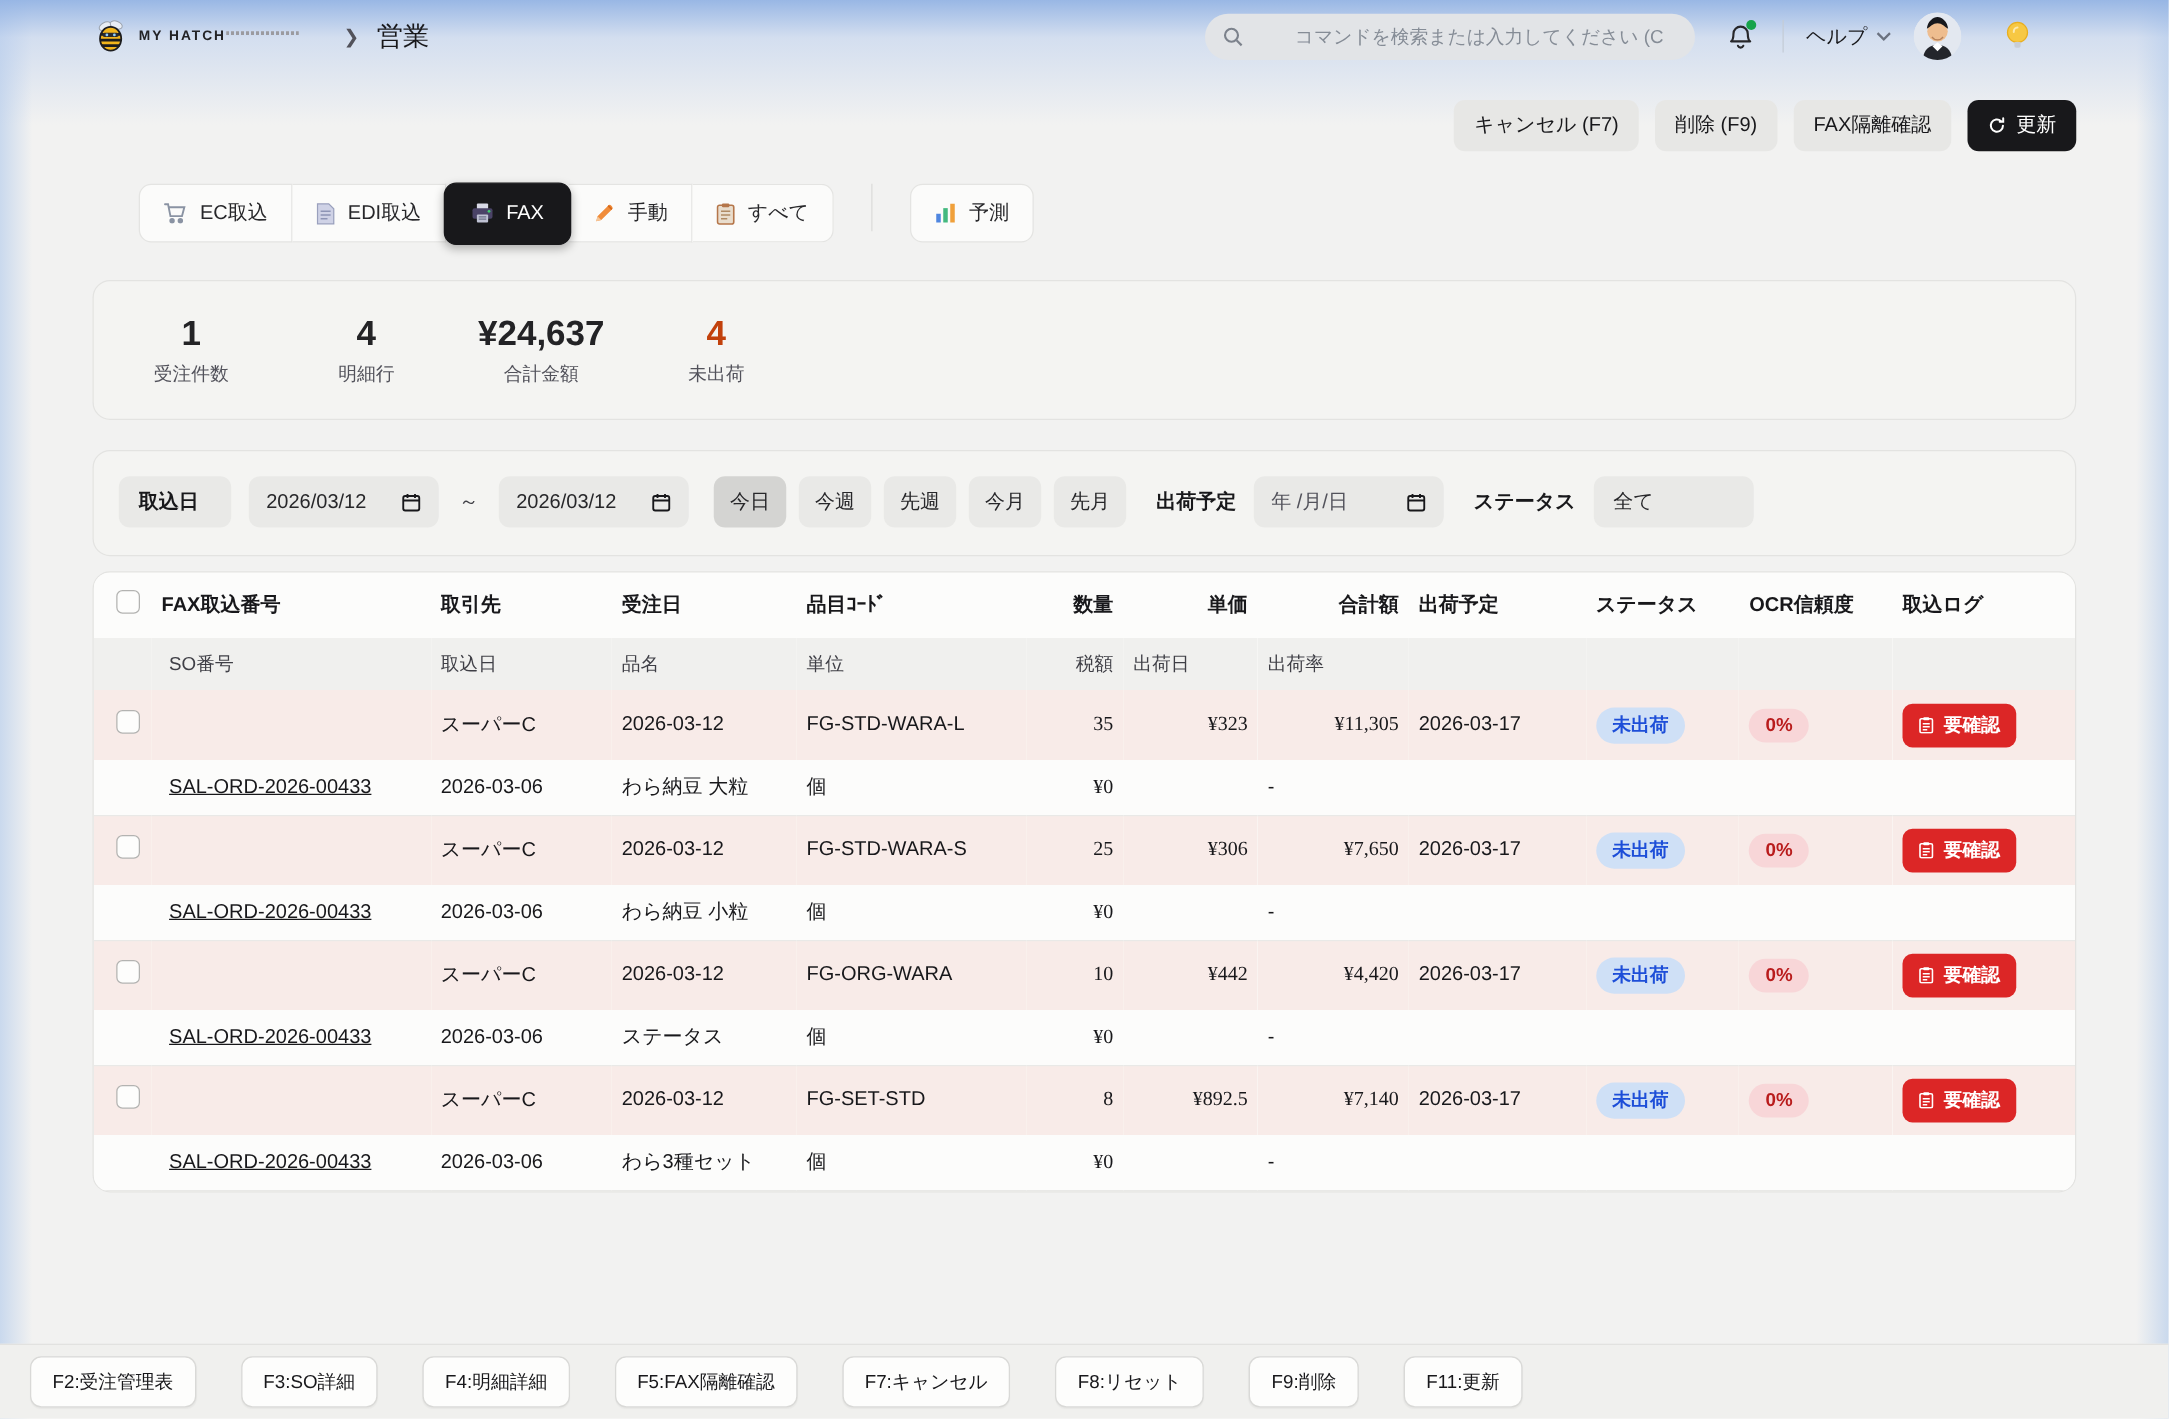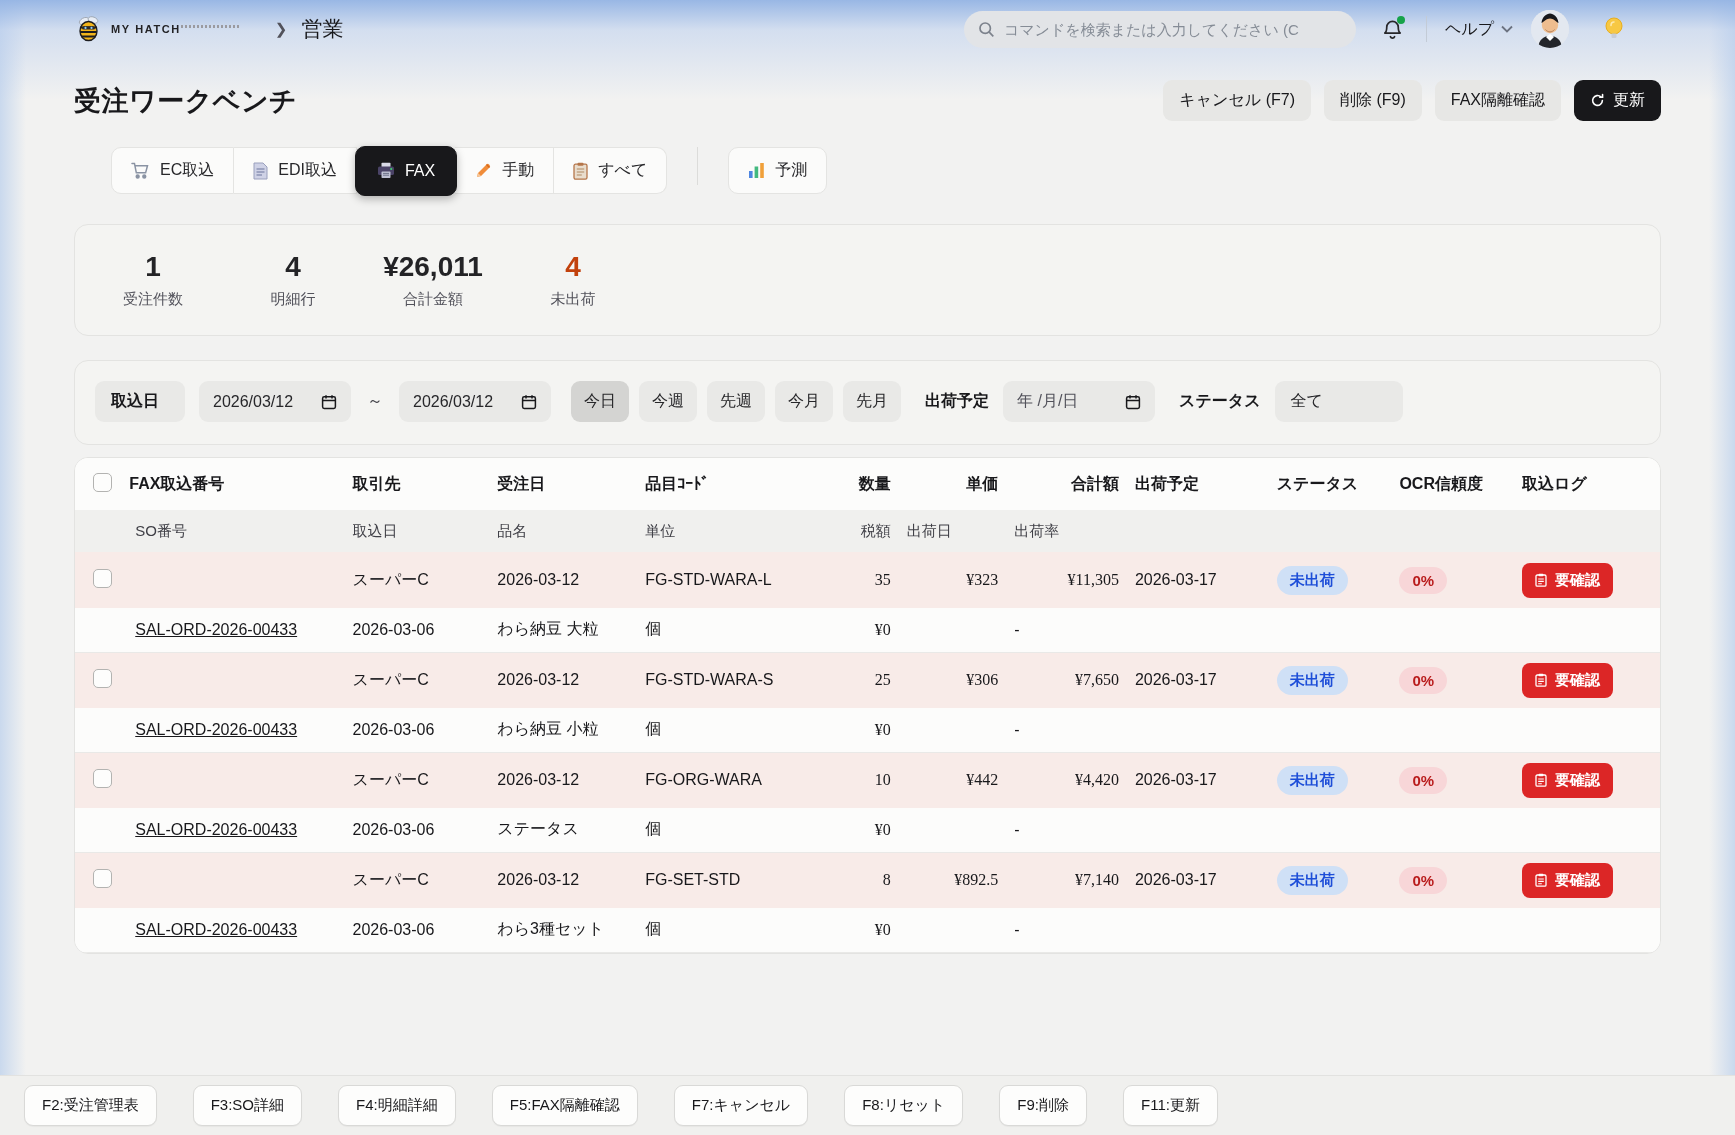--- a/index.html
+++ b/index.html
@@ -25,21 +25,21 @@
   .logo-sub { margin-top:2px; height:3px; width:58px;
     background:repeating-linear-gradient(to right,#9b9ba0 0 2px, transparent 2px 4px); }
   .crumb-chevron { margin-left:36px; color:#52525b; font-size:15px; }
   .breadcrumb-label { margin-left:14px; font-size:21px; color:#18181b; }
   .search-pill {
     margin-left:auto; width:392px; height:37px; border-radius:19px;
     background:#e2e4e7; display:flex; align-items:center; padding:0 14px; gap:9px;
     border:none; color:#858c96;
   }
   .search-pill input { border:none; background:transparent; outline:none; font-size:15px;
-    color:#55585e; width:100%; font-family:inherit; }
+    color:#55585e; width:100%; font-family:inherit;margin-left:32px; }
   .search-pill input::placeholder { color:#858c96; }
   .bell-wrap { position:relative; margin-left:24px; width:26px; height:26px; display:flex; align-items:center; justify-content:center; }
   .bell-dot { position:absolute; top:0; right:1px; width:8px; height:8px; border-radius:50%; background:#16a34a; }
   .top-divider { width:1px; height:26px; background:#c3cbd6; margin:0 18px 0 20px; }
   .help-btn { display:flex; align-items:center; gap:7px; font-size:16px; color:#18181b; background:none; border:none; font-family:inherit; cursor:default; }
   .avatar { width:38px; height:38px; border-radius:50%; margin-left:18px; overflow:hidden; background:#dfe5ee; flex:none; }
   .bulb-wrap { margin-left:34px; width:22px; height:26px; }
   
   .content { padding:0 74px; }
   .title-row { margin-top:22px; display:flex; align-items:center; }
@@ -226,21 +226,20 @@
         <circle cx="11" cy="10" r="8" fill="none" stroke="#e9ae1e" stroke-width="1"></circle>
         <path d="M8.5 17.5h5v3.2a1.4 1.4 0 0 1-1.4 1.4h-2.2a1.4 1.4 0 0 1-1.4-1.4z" fill="#c8cdd6"></path>
         <path d="M8 9.5c0-2 1.3-3.5 3-3.5" stroke="#fde9ad" stroke-width="1.6" fill="none" stroke-linecap="round"></path>
       </svg>
     </div>
   </header>
 
   <main class="content">
 
     <div class="title-row">
-      <h1 class="page-title">受注ワークベンチ</h1>
       <div class="title-actions">
         <button class="ghost-btn">キャンセル (F7)</button>
         <button class="ghost-btn">削除 (F9)</button>
         <button class="ghost-btn">FAX隔離確認</button>
         <button class="primary-btn">
           <svg width="15" height="15" viewBox="0 0 16 16" fill="none" stroke="#ffffff" stroke-width="1.7" stroke-linecap="round">
             <path d="M13.2 8a5.2 5.2 0 1 1-1.6-3.8"></path>
               <path d="M13.4 1.6v3h-3"></path>
           </svg>
           <span>更新</span>
@@ -308,21 +307,21 @@
     <div class="stat-value">1</div>
     <div class="stat-label">受注件数</div>
   </div>
 
   <div class="stat">
     <div class="stat-value">4</div>
     <div class="stat-label">明細行</div>
   </div>
 
   <div class="stat">
-    <div class="stat-value">¥26,011</div>
+    <div class="stat-value">¥24,637</div>
     <div class="stat-label">合計金額</div>
   </div>
 
   <div class="stat highlight">
     <div class="stat-value">4</div>
     <div class="stat-label">未出荷</div>
   </div>
 </section>
 
     <section class="card filter-card">

